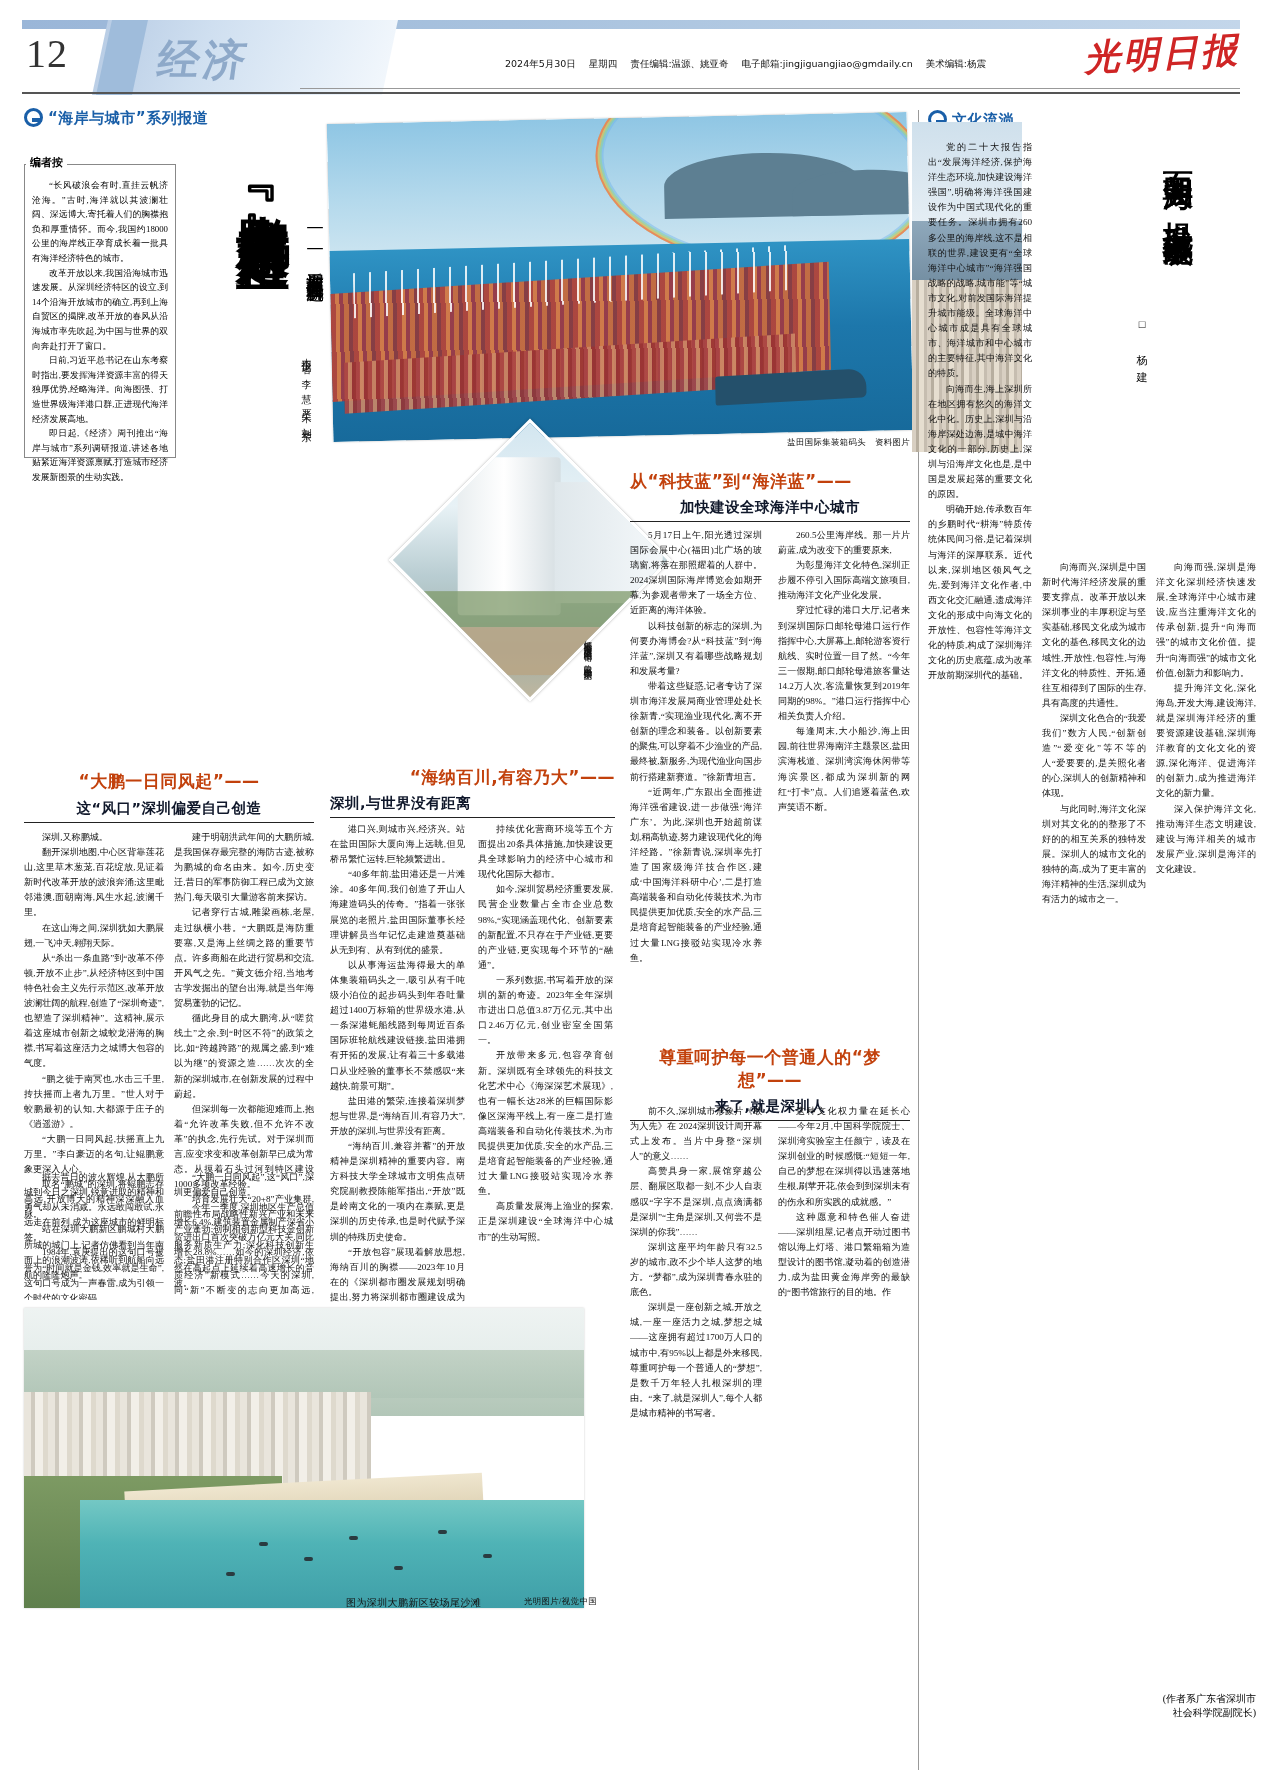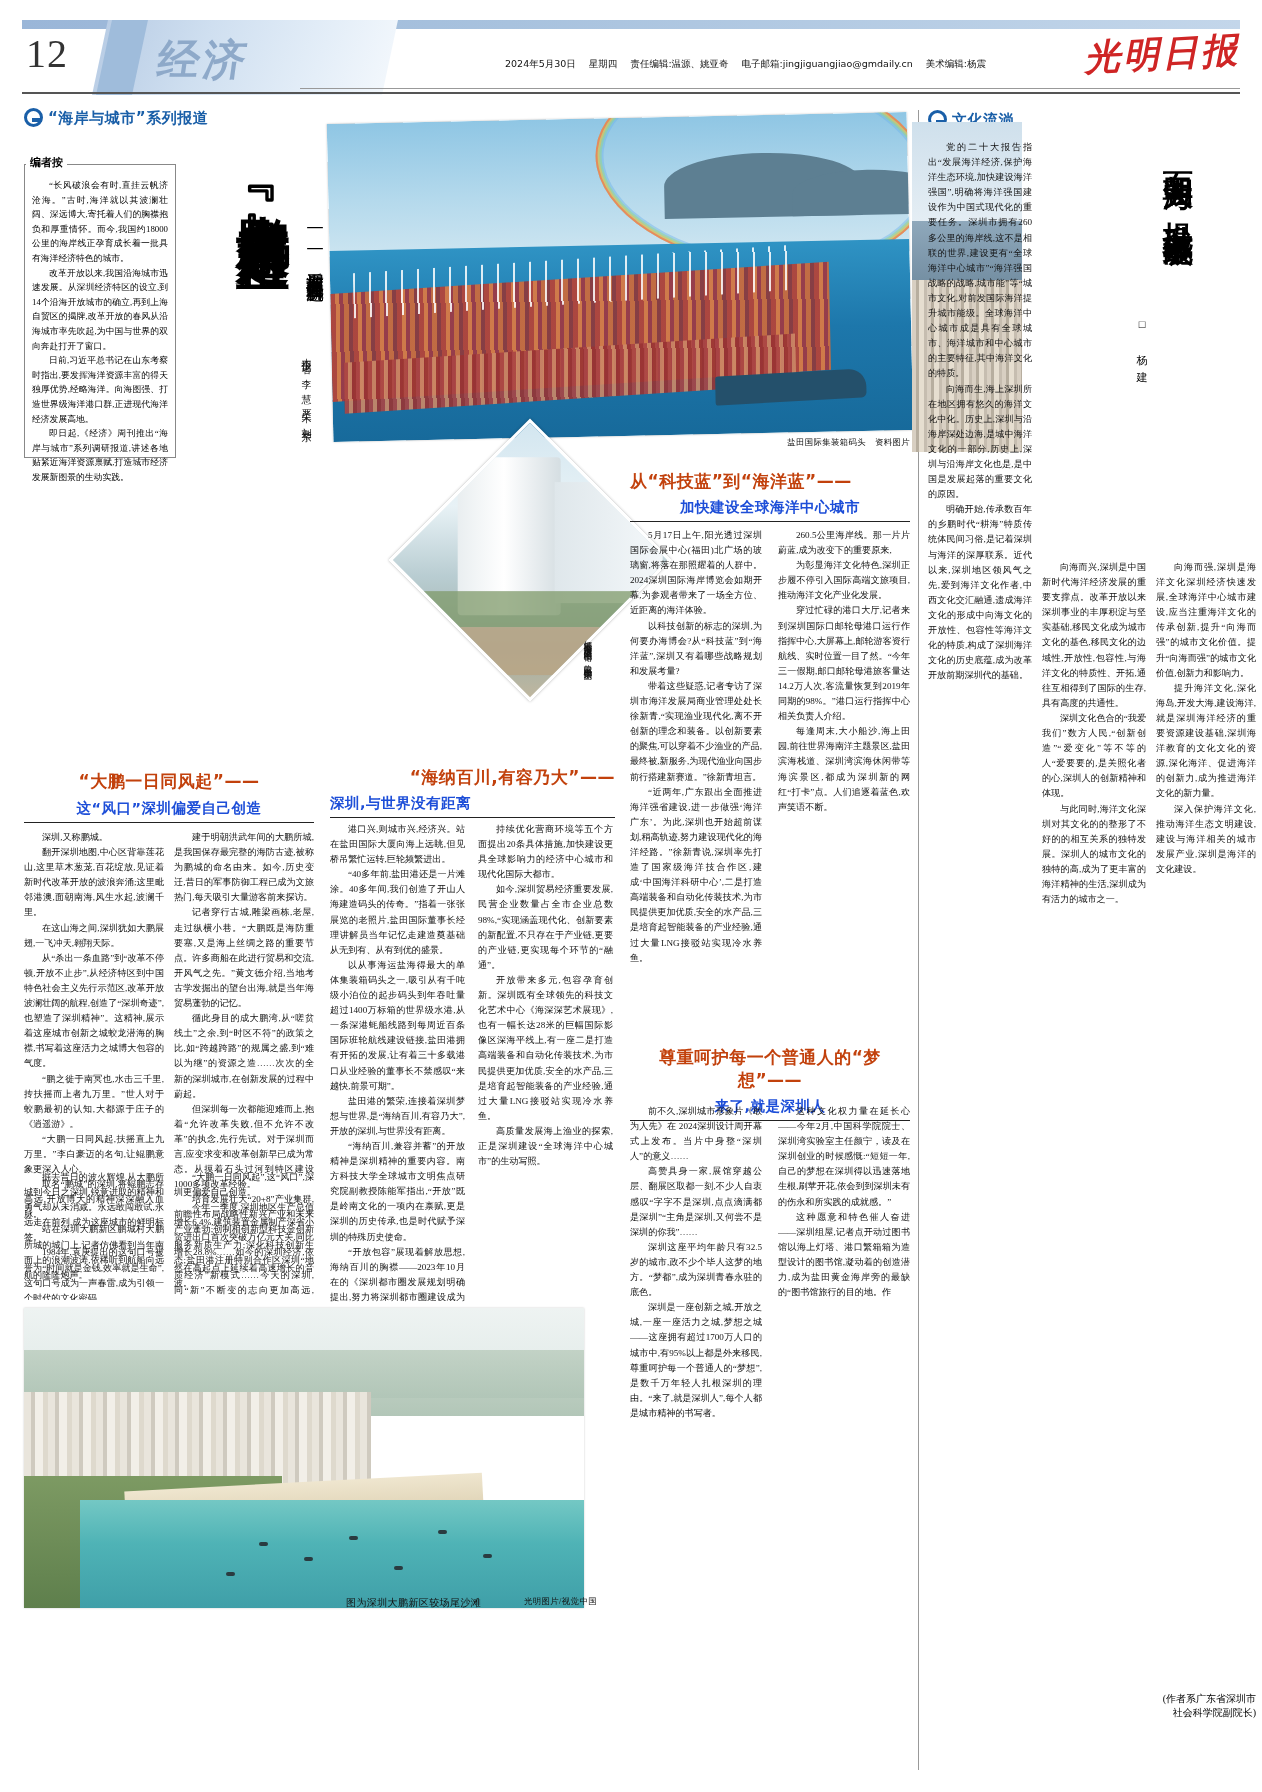--- a/index.html
+++ b/index.html
@@ -47,21 +47,21 @@
             font-family:"DejaVu Sans","Liberation Sans",sans-serif;white-space:nowrap;}
 
   .vtext{writing-mode:vertical-rl;text-orientation:upright;}
 
   .body-col{font-size:9.1px;line-height:15.1px;text-align:justify;color:#111;
             font-family:"Liberation Serif","DejaVu Serif",serif;}
   .body-col p{margin:0;text-indent:18px;}
 
   .subhead{font-size:17px;font-weight:700;color:#c2410c;letter-spacing:0.5px;
            font-family:"DejaVu Sans","Liberation Sans",sans-serif;text-align:center;}
-  .subhead2{font-size:14.5px;font-weight:700;color:#1d4ed8;letter-spacing:0.5px;
+  .subhead2{font-size:14.5px;font-weight:700;color:#0f172a;letter-spacing:0.5px;
             font-family:"DejaVu Sans","Liberation Sans",sans-serif;text-align:center;}
   .rule-sub{height:1px;background:#222;margin:4px 0 6px 0;}
 
   .caption{font-size:8.4px;color:#111;font-family:"Liberation Serif",serif;letter-spacing:.4px;}
 
   
   .ed-box{position:absolute;left:24px;top:164px;width:152px;height:294px;
           border:1px solid #888;box-sizing:border-box;}
   .ed-title{position:absolute;left:26px;top:155px;background:#fff;padding:0 4px;
             font-size:11px;font-weight:700;font-family:"DejaVu Sans",sans-serif;}
@@ -276,20 +276,21 @@
     <p>以从事海运盐海得最大的单体集装箱码头之一,吸引从有千吨级小泊位的起步码头到年吞吐量超过1400万标箱的世界级水港,从一条深港蚝船线路到每周近百条国际班轮航线建设链接,盐田港拥有开拓的发展,让有着三十多载港口从业经验的董事长不禁感叹“来越快,前景可期”。</p>
     <p>盐田港的繁荣,连接着深圳梦想与世界,是“海纳百川,有容乃大”,开放的深圳,与世界没有距离。</p>
     <p>“海纳百川,兼容并蓄”的开放精神是深圳精神的重要内容。南方科技大学全球城市文明焦点研究院副教授陈能军指出,“开放”既是岭南文化的一项内在禀赋,更是深圳的历史传承,也是时代赋予深圳的特殊历史使命。</p>
     <p>“开放包容”展现着解放思想,海纳百川的胸襟——2023年10月在的《深圳都市圈发展规划明确提出,努力将深圳都市圈建设成为粤港澳大湾区核心增长极、高质量发展先锋典范,开放包容的创新创业之城。</p>
 
   </div>
 
   <div class="body-col" style="position:absolute;left:478px;top:822px;width:135px;height:480px;overflow:hidden;">
     <p>持续优化营商环境等五个方面提出20条具体措施,加快建设更具全球影响力的经济中心城市和现代化国际大都市。</p>
     <p>如今,深圳贸易经济重要发展,民营企业数量占全市企业总数98%,“实现涵盖现代化、创新要素的新配置,不只存在于产业链,更要的产业链,更实现每个环节的“融通”。</p>
+    <p>一系列数据,书写着开放的深圳的新的奇迹。2023年全年深圳市进出口总值3.87万亿元,其中出口2.46万亿元,创业密室全国第一。</p>
     <p>开放带来多元,包容孕育创新。深圳既有全球领先的科技文化艺术中心《海深深艺术展现》,也有一幅长达28米的巨幅国际影像区深海平线上,有一座二是打造高端装备和自动化传装技术,为市民提供更加优质,安全的水产品,三是培育起智能装备的产业经验,通过大量LNG接驳站实现冷水养鱼。</p>
     <p>高质量发展海上渔业的探索,正是深圳建设“全球海洋中心城市”的生动写照。</p>
   </div>
 
   <div class="body-col" style="position:absolute;left:330px;top:1312px;width:135px;height:290px;overflow:hidden;">
     <p>山岳聚聚,海岸绵长。深圳坐落2030平方公里海域面积,风波涌潮浪,欢声笑语不断。</p>
   </div>
 
   <div style="position:absolute;left:630px;top:470px;width:280px;">
     <div class="subhead" style="text-align:left;">从“科技蓝”到“海洋蓝”——</div>

